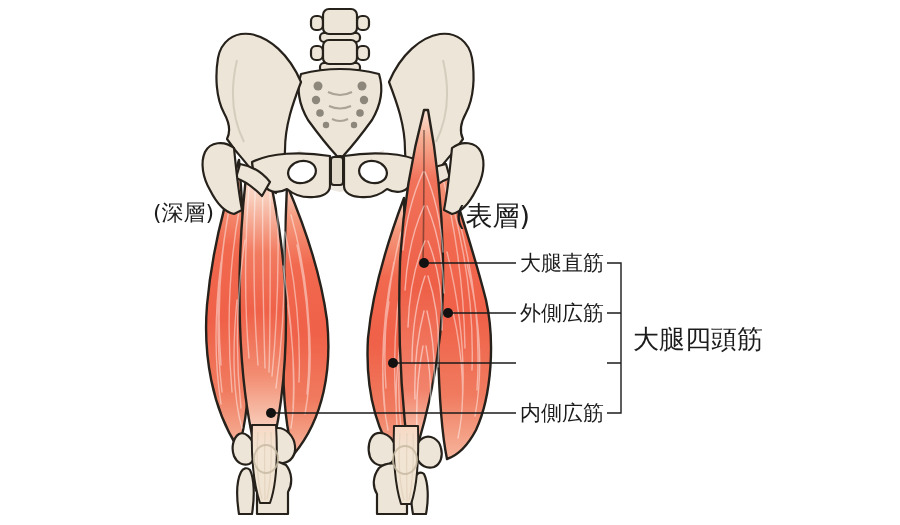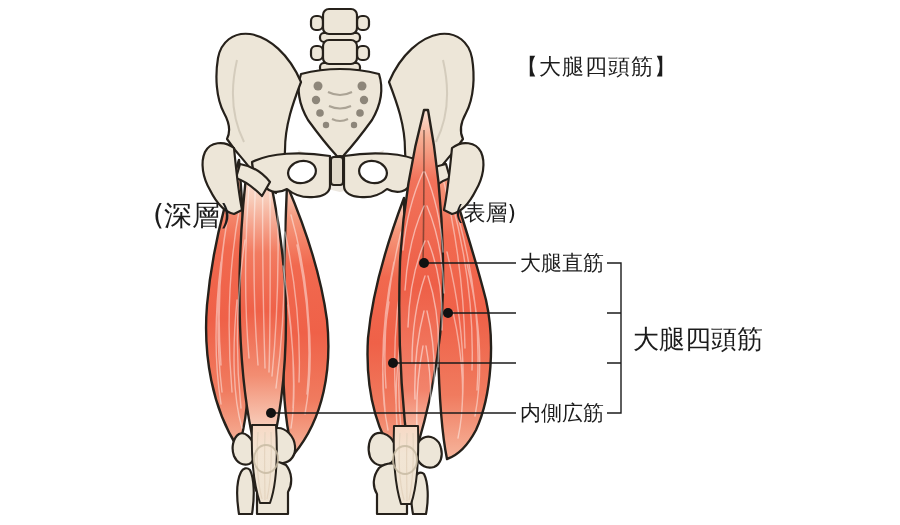--- a/index.html
+++ b/index.html
@@ -1,22 +1,22 @@
 <!DOCTYPE html>
 <html lang="ja"><head>
 <meta charset="utf-8">
 <style>
   html,body{margin:0;padding:0;background:#fff;}
   .canvas{position:relative;width:900px;height:525px;background:#ffffff;overflow:hidden;
           font-family:"DejaVu Sans","Liberation Sans",sans-serif;}
   .art{position:absolute;left:0;top:0;}
   .label{position:absolute;color:#1c1c1c;white-space:nowrap;line-height:1.08;}
   .title{left:516px;top:55px;font-size:22px;font-weight:500;letter-spacing:1px;}
-  .view-deep{left:153px;top:201px;font-size:28px;}
-  .view-surface{left:455px;top:201px;font-size:22px;}
+  .view-deep{left:153px;top:201px;font-size:22px;}
+  .view-surface{left:455px;top:201px;font-size:27px;}
   .muscle-label{left:520px;font-size:21px;}
   .ml-0{top:252px;} .ml-1{top:302px;} .ml-2{top:352px;} .ml-3{top:402px;}
   .group-label{left:633px;top:325px;font-size:26px;}
 </style>
 </head>
 <body>
 
 <div class="canvas">
 
 <svg class="art" width="900" height="525" viewBox="0 0 900 525">
@@ -156,19 +156,19 @@
     <g fill="#111111" stroke="none">
       <circle cx="424" cy="263" r="5"></circle>
       <circle cx="448" cy="313" r="5"></circle>
       <circle cx="393" cy="363" r="5"></circle>
       <circle cx="271" cy="413" r="5"></circle>
     </g>
     <path fill="none" d="M607,263 L621,263 L621,413 L607,413 M607,313 L621,313 M607,363 L621,363"></path>
   </g>
 </svg>
 
-  <div class="label title">【大腿四頭筋】</div>
   <div class="label view-deep">(深層)</div>
   <div class="label view-surface">(表層)</div>
   <div class="label muscle-label ml-0">大腿直筋</div>
+  <div class="label muscle-label ml-1">外側広筋</div>
   <div class="label muscle-label ml-3">内側広筋</div>
   <div class="label group-label">大腿四頭筋</div>
 </div>
 
 </body></html>

